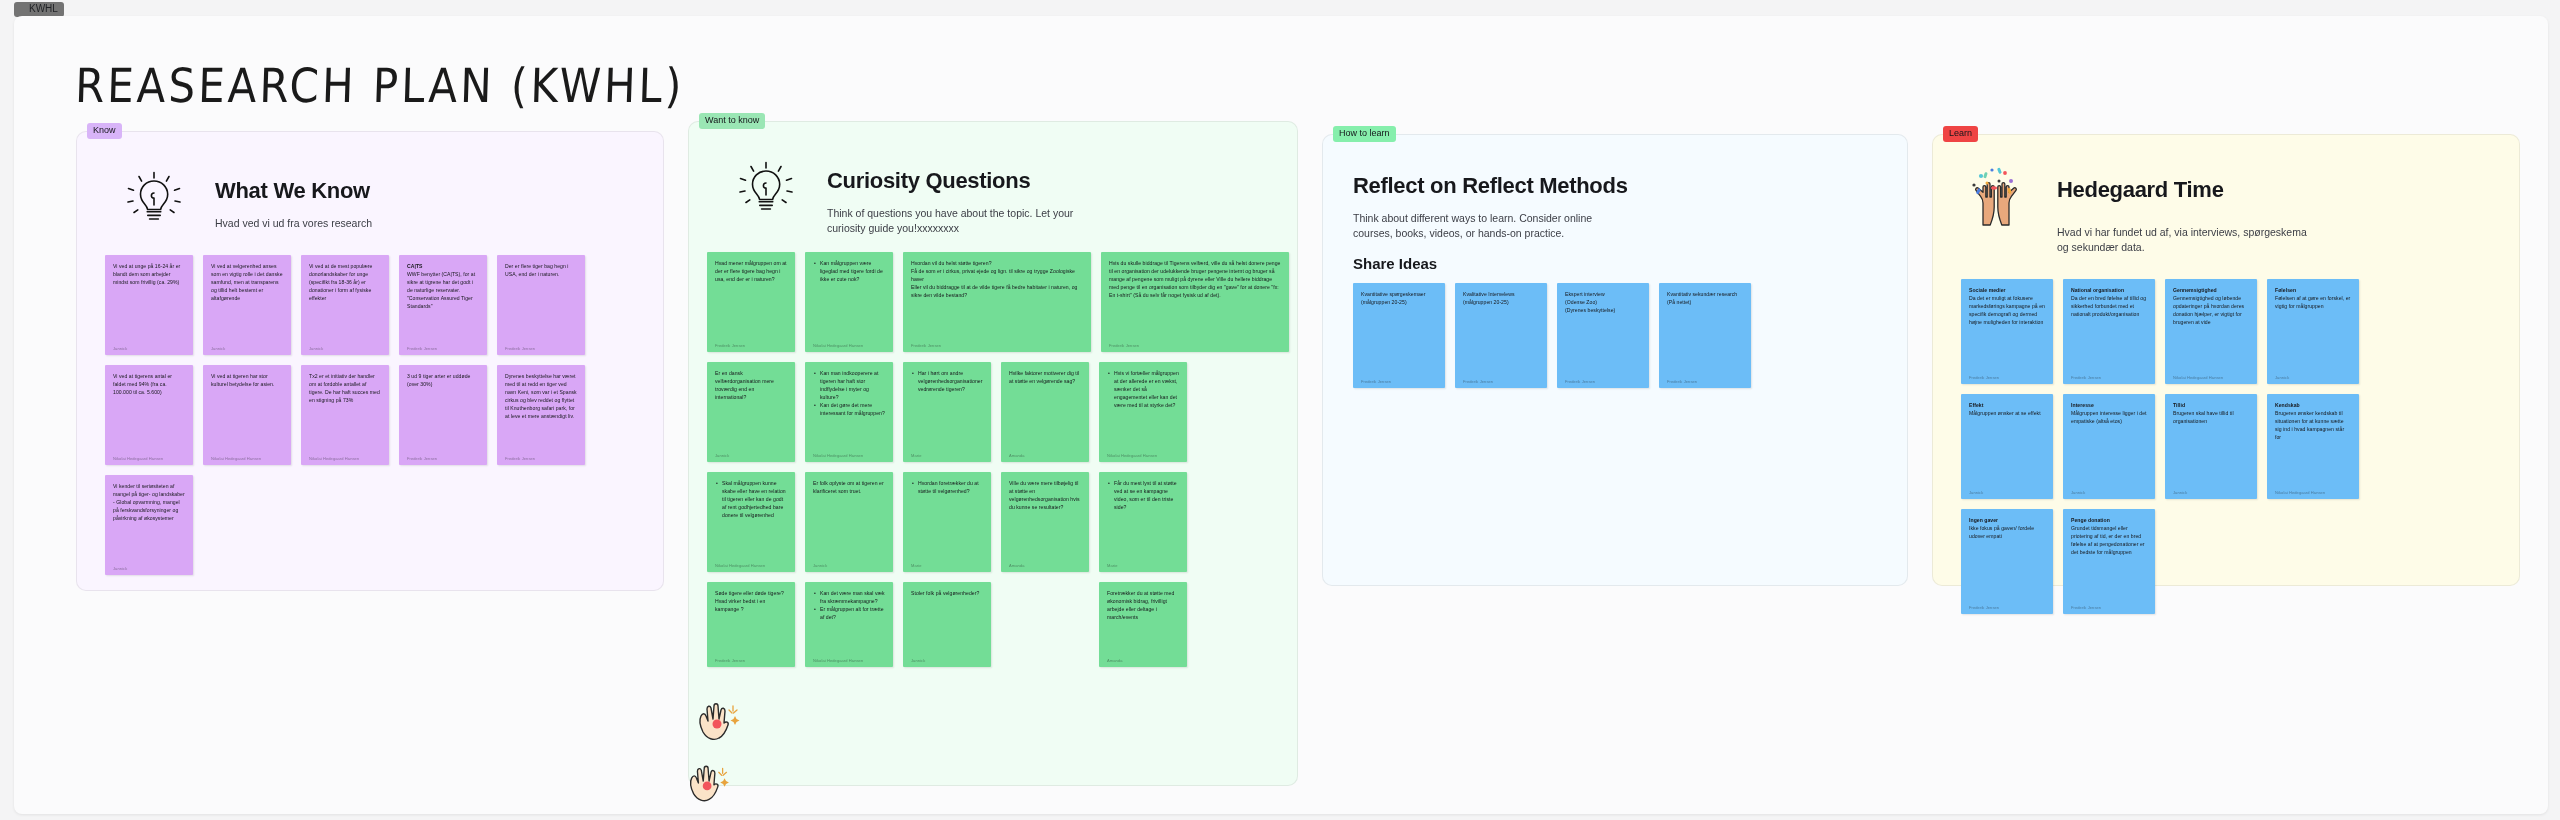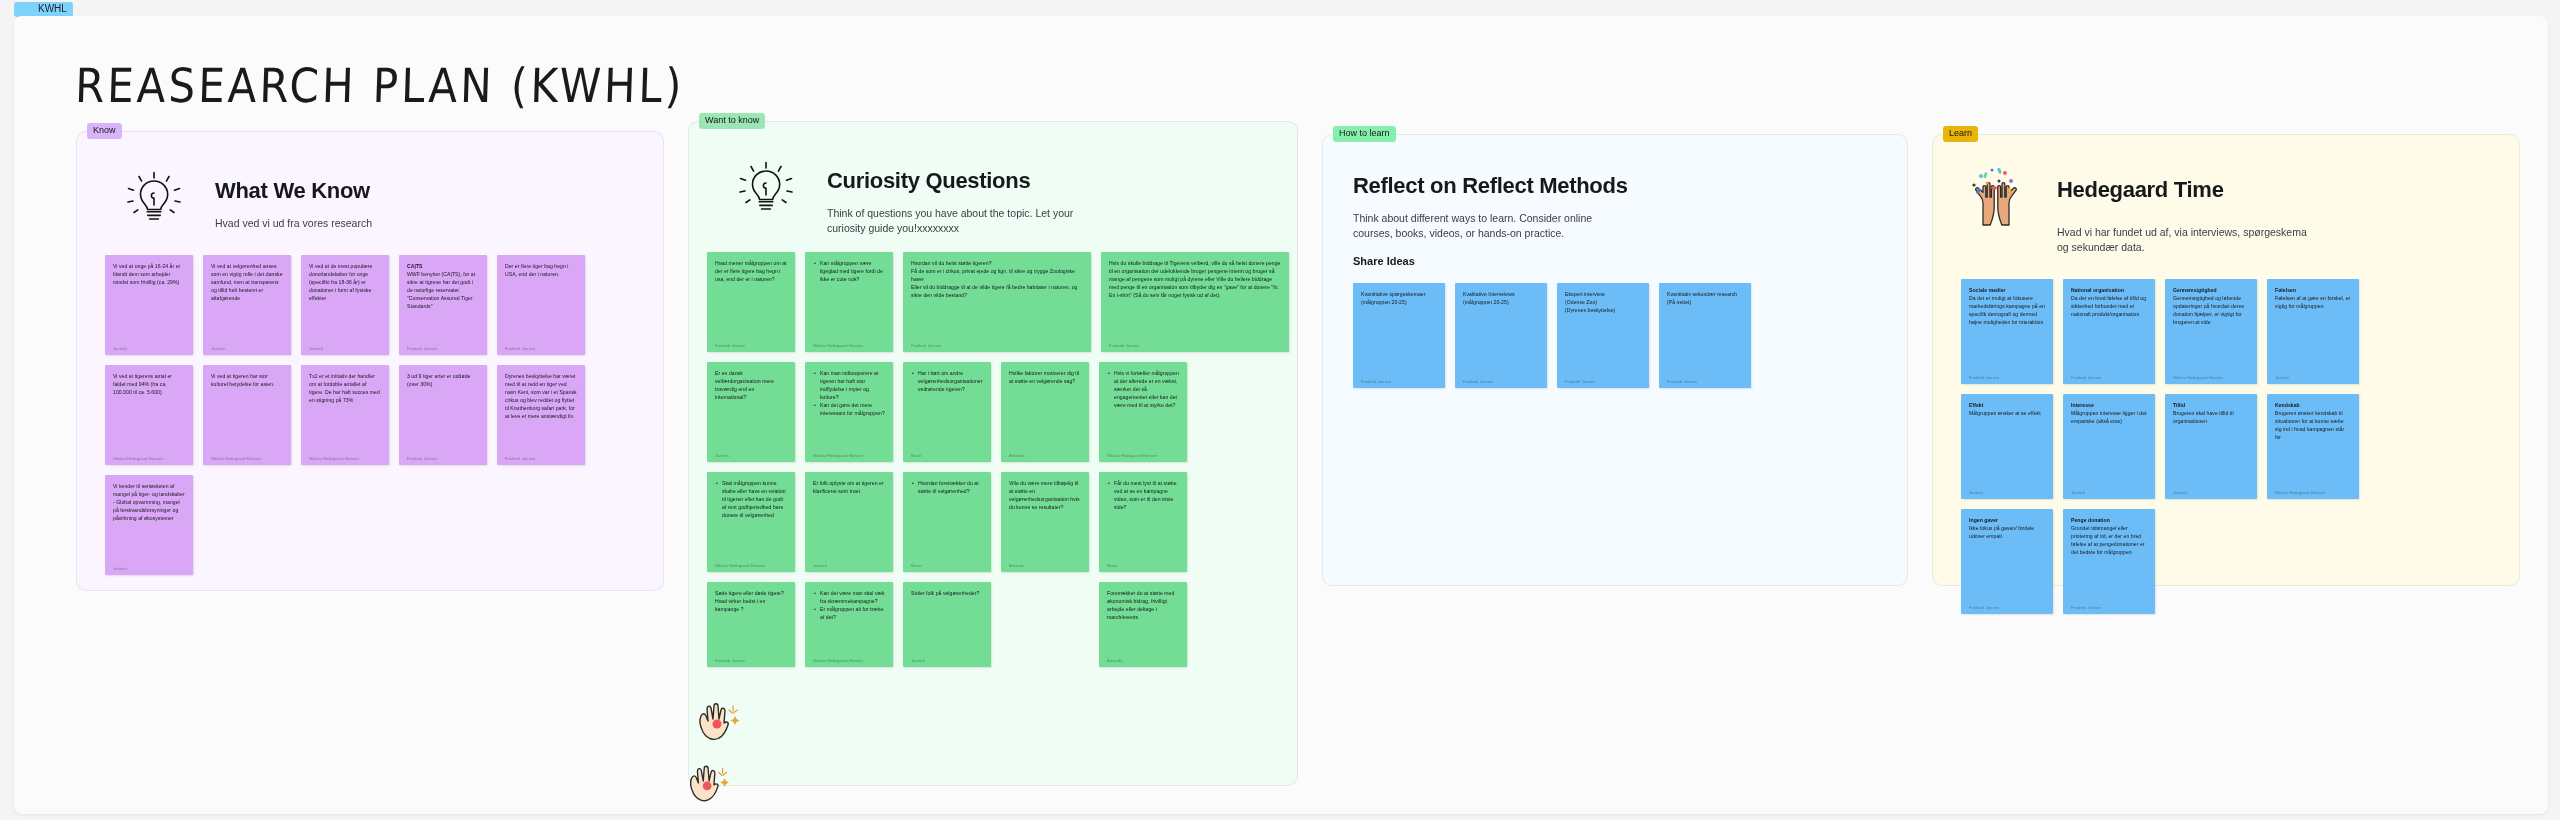--- a/index.html
+++ b/index.html
@@ -12,23 +12,23 @@
   .board {
     position: relative;
     width: 2560px; height: 820px;
     background: #f4f4f5;
   }
   .frame-tag {
     position: absolute;
     left: 14px; top: 2px;
     font-size: 10px;
     color: #1f2125;
-    background: #7dd3fc;
+    background: #737373;
     border-radius: 3px;
-    padding: 2px 6px 3px 24px;
+    padding: 2px 6px 3px 15px;
     line-height: 1;
     text-align: right;
   }
   .frame {
     position: absolute;
     left: 14px; top: 16px;
     width: 2534px; height: 798px;
     background: #fbfbfc;
     border-radius: 8px;
     box-shadow: 0 1px 3px rgba(0,0,0,.08);
@@ -60,21 +60,21 @@
     padding: 3px 6px 4px 6px;
     border-radius: 3px;
     color: #15161a;
     white-space: nowrap;
   }
   .panel-head { position: absolute; left: 42px; top: 32px; display: flex; gap: 26px; align-items: flex-start; }
   .panel-icon { width: 70px; height: 68px; flex: 0 0 70px; }
   .panel-titles { padding-top: 14px; }
   .panel-title { font-size: 22px; font-weight: 700; color: #17181c; letter-spacing: -.3px; }
   .panel-sub { font-size: 10.5px; color: #3b3d45; margin-top: 12px; line-height: 1.45; max-width: 330px; }
-  .panel-sub2 { font-size: 11px; font-weight: 700; color: #17181c; margin-top: 14px; }
+  .panel-sub2 { font-size: 15px; font-weight: 700; color: #17181c; margin-top: 14px; }
 
   
   .note {
     position: absolute;
     border-radius: 1px;
     padding: 7px 8px 4px 8px;
     box-shadow: 1px 1px 2px rgba(0,0,0,.10);
     overflow: hidden;
     display: flex;
     flex-direction: column;
@@ -311,21 +311,21 @@
             <div class="note-author">Frederik Jensen</div>
           </div>
           <div class="note" style="background: rgb(108, 189, 247); left: 336px; top: 148px; width: 92px; height: 105px;">
             <div class="note-body">Kvantitativ sekundær research (På nettet)</div>
             <div class="note-author">Frederik Jensen</div>
           </div>
         </div>
     </div>
 
     <div class="panel" style="left:1918px; top:118px; width:588px; height:452px; background:#fefce8;">
-      <div class="panel-tag" style="background:#eab308;text-align:center;">Learn</div>
+      <div class="panel-tag" style="background:#ef4444;text-align:center;">Learn</div>
       <div class="panel-head" style="left:28px; top:28px;">
         <div class="panel-icon">
           <svg viewBox="0 0 70 70" width="70" height="70">
             <g stroke="#2b2b2b" stroke-width="1.3" fill="#e8a87c" stroke-linejoin="round">
               <path d="M22 62V40c0-2.4-1-4.8-2.4-6.6l-4.6-6c-1.2-1.6.8-3.6 2.4-2.2l4.6 4V24c0-1.8 2.8-1.8 2.8 0v10h1.4V21c0-1.8 2.8-1.8 2.8 0v13h1.4V24c0-1.8 2.8-1.8 2.8 0v20c0 7-2 13-4 18z"></path>
               <path d="M48 62V40c0-2.4 1-4.8 2.4-6.6l4.6-6c1.2-1.6-.8-3.6-2.4-2.2l-4.6 4V24c0-1.8-2.8-1.8-2.8 0v10h-1.4V21c0-1.8-2.8-1.8-2.8 0v13h-1.4V24c0-1.8-2.8-1.8-2.8 0v20c0 7 2 13 4 18z"></path>
             </g>
             <g>
               <circle cx="20" cy="13" r="2.1" fill="#55c7d6"></circle>
               <circle cx="31" cy="7" r="1.6" fill="#4a7de0"></circle>

